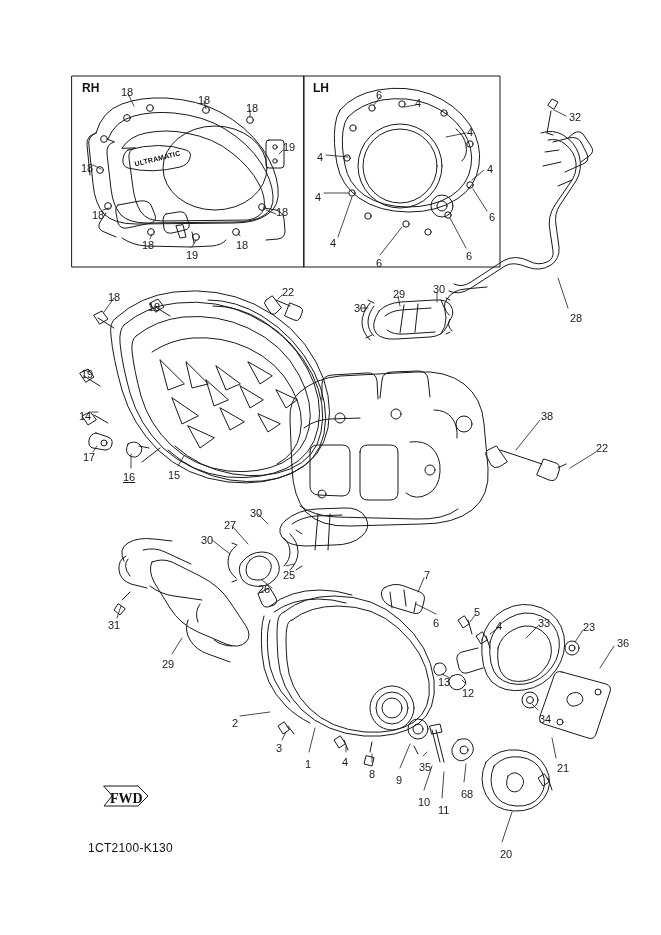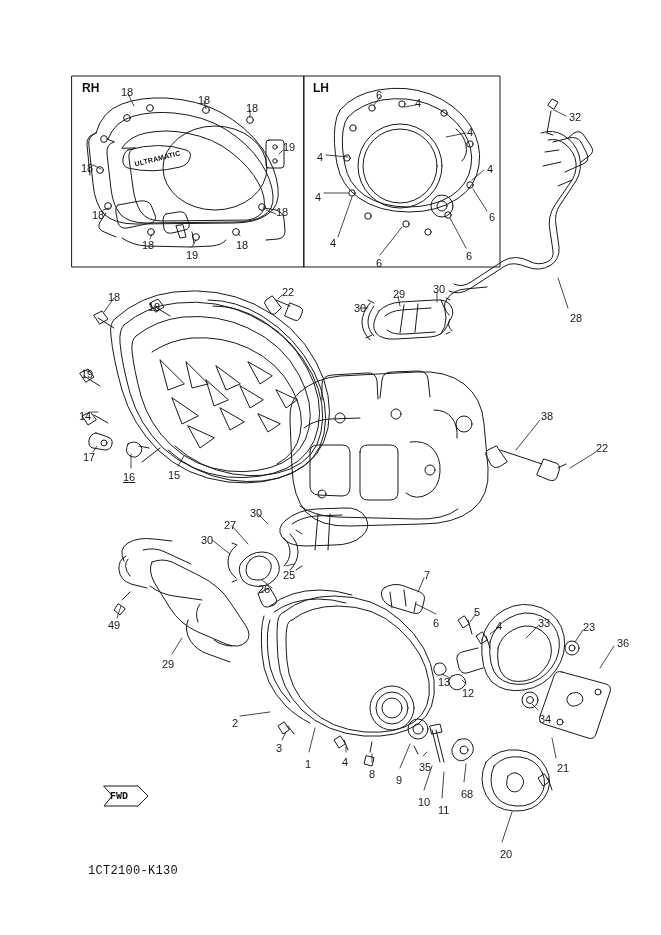--- a/index.html
+++ b/index.html
@@ -44,22 +44,22 @@
   }
   .partcode {
     position: absolute;
     font-family: "Liberation Sans", sans-serif;
     font-size: 12px;
     color: #111;
     letter-spacing: 0.3px;
   }
   .fwd-text {
     position: absolute;
-    font-family: Liberation Mono, monospace;
-    font-size: 10px;
+    font-family: Liberation Serif, serif;
+    font-size: 14px;
     font-weight: bold;
     color: #111;
   }
   .brandtext {
     position: absolute;
     font-family: "Liberation Sans", sans-serif;
     font-size: 7px;
     font-weight: bold;
     color: #111;
     letter-spacing: 0.2px;
@@ -377,21 +377,21 @@
     </g>
   </svg>
 
   <div class="box-label" style="left:82px; top:81px;">RH</div>
   <div class="box-label" style="left:313px; top:81px;">LH</div>
 
   <div class="brandtext" style="left:134px; top:155px;">ULTRAMATIC</div>
 
   <div class="fwd-text" style="left:110px; top:791px;">FWD</div>
 
-  <div class="partcode" style="left:88px; top:864px;font-family:Liberation Mono, monospace;">1CT2100-K130</div>
+  <div class="partcode" style="left:88px; top:841px;">1CT2100-K130</div>
 
   <div id="callouts">
       <div class="callout" style="left: 121px; top: 87px;">18</div>
       <div class="callout" style="left: 198px; top: 95px;">18</div>
       <div class="callout" style="left: 246px; top: 103px;">18</div>
       <div class="callout" style="left: 283px; top: 142px;">19</div>
       <div class="callout" style="left: 81px; top: 163px;">18</div>
       <div class="callout" style="left: 92px; top: 210px;">18</div>
       <div class="callout" style="left: 276px; top: 207px;">18</div>
       <div class="callout" style="left: 142px; top: 240px;">18</div>
@@ -420,21 +420,21 @@
       <div class="callout" style="left: 83px; top: 452px;">17</div>
       <div class="callout" style="left: 123px; top: 472px; text-decoration: underline;">16</div>
       <div class="callout" style="left: 168px; top: 470px;">15</div>
       <div class="callout" style="left: 541px; top: 411px;">38</div>
       <div class="callout" style="left: 596px; top: 443px;">22</div>
       <div class="callout" style="left: 250px; top: 508px;">30</div>
       <div class="callout" style="left: 224px; top: 520px; text-align: center;">27</div>
       <div class="callout" style="left: 201px; top: 535px;">30</div>
       <div class="callout" style="left: 283px; top: 570px;">25</div>
       <div class="callout" style="left: 258px; top: 584px;">26</div>
-      <div class="callout" style="left: 108px; top: 620px;">49</div>
+      <div class="callout" style="left: 108px; top: 620px;">31</div>
       <div class="callout" style="left: 162px; top: 659px;">29</div>
       <div class="callout" style="left: 424px; top: 570px;">7</div>
       <div class="callout" style="left: 433px; top: 618px;">6</div>
       <div class="callout" style="left: 474px; top: 607px;">5</div>
       <div class="callout" style="left: 496px; top: 621px;">4</div>
       <div class="callout" style="left: 538px; top: 618px;">33</div>
       <div class="callout" style="left: 583px; top: 622px;">23</div>
       <div class="callout" style="left: 617px; top: 638px;">36</div>
       <div class="callout" style="left: 438px; top: 677px;">13</div>
       <div class="callout" style="left: 462px; top: 688px;">12</div>

